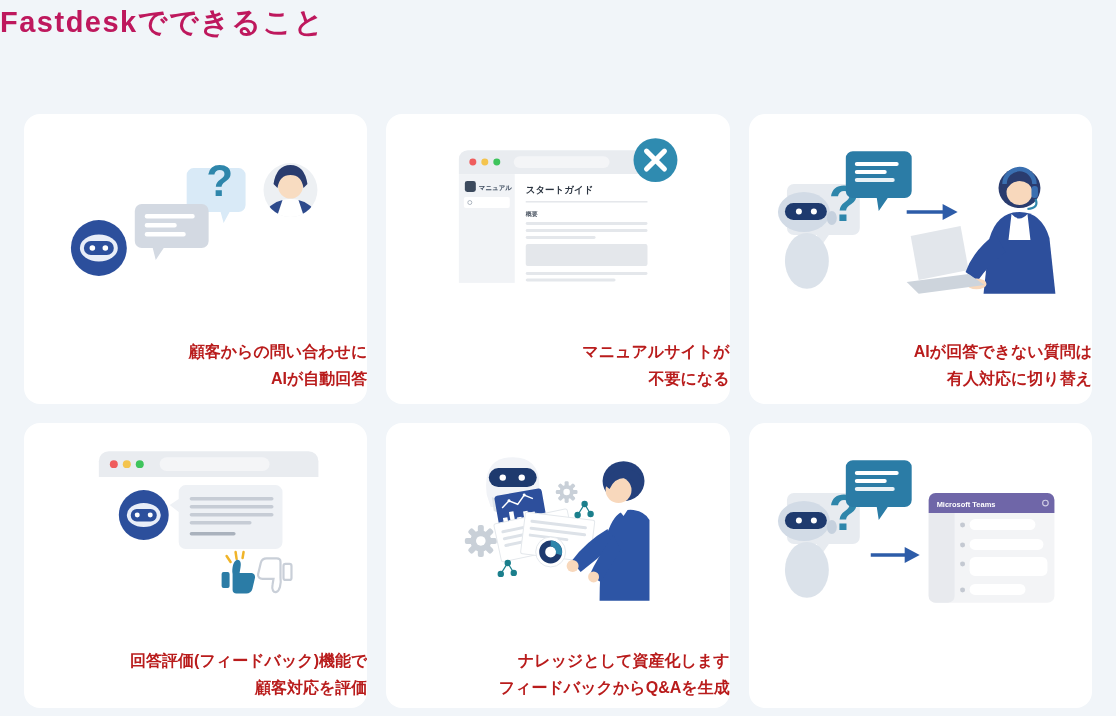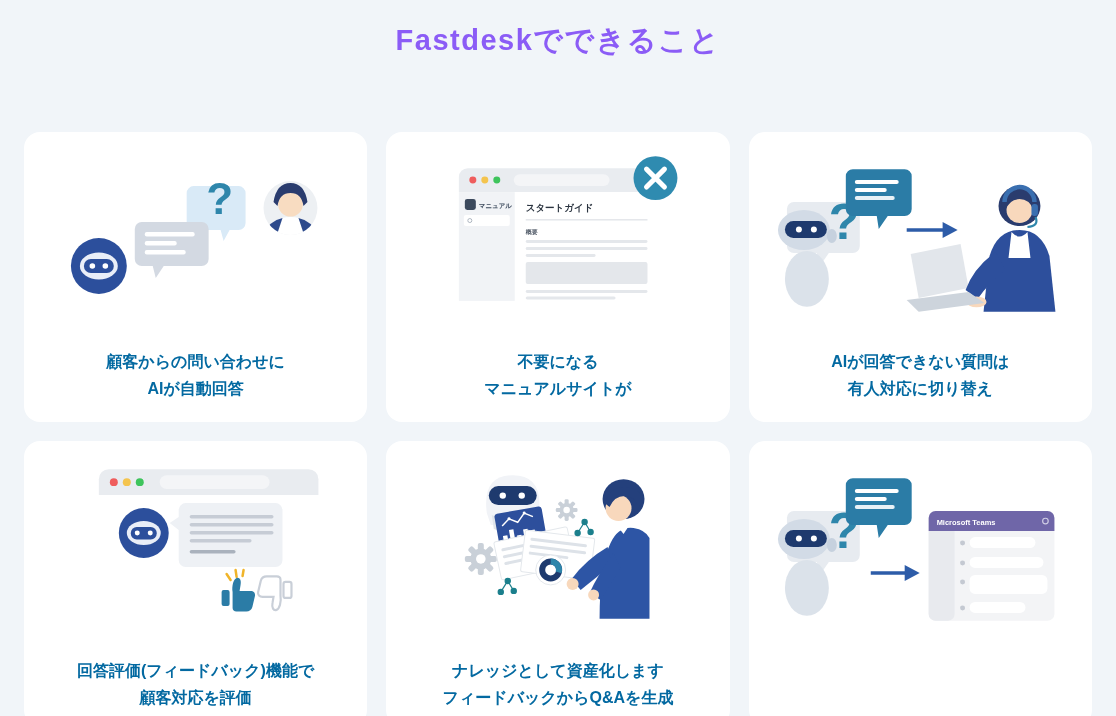--- a/index.html
+++ b/index.html
@@ -3,26 +3,26 @@
 <meta charset="utf-8">
 <style>
   * { margin:0; padding:0; box-sizing:border-box; }
   html,body { width:1116px; height:716px; overflow:hidden; }
   body {
     background:#f1f5f9;
     font-family:"Liberation Sans","DejaVu Sans",sans-serif;
     color:#2b3a4c;
   }
   .page-title {
-    text-align:center;
+    text-align:left;
     font-size:29px;
     font-weight:800;
     letter-spacing:1.5px;
-    color:#8b5cf6;
-    padding-top:21px;
+    color:#be185d;
+    padding-top:3px;
   }
   .cards-grid {
     margin:71px 24px 0 24px;
     display:grid;
     grid-template-columns:repeat(3,1fr);
     grid-template-rows:290px 285px;
     gap:19px;
   }
   .card {
     background:#ffffff;
@@ -31,26 +31,26 @@
     flex-direction:column;
     overflow:hidden;
   }
   .illus {
     height:192px;
     margin-top:12px;
     flex:none;
   }
   .illus svg { width:100%; height:100%; display:block; }
   .caption {
-    text-align:center;
+    text-align:right;
     font-size:16px;
     font-weight:700;
     line-height:1.7;
-    color:#0369a1;
-    margin-top:12px;
+    color:#b91c1c;
+    margin-top:20px;
   }
   .caption span { display:block; }
 </style>
 </head>
 <body>
 
 <h1 class="page-title">Fastdeskでできること</h1>
 
 <div class="cards-grid">
 
@@ -122,22 +122,22 @@
           <rect x="140" y="146" width="122" height="3" rx="1.5" fill="#e4e7eb"></rect>
           <rect x="140" y="152.5" width="90" height="3" rx="1.5" fill="#e4e7eb"></rect>
         </g>
         <g>
           <circle cx="270" cy="34" r="22" fill="#2f8bb0"></circle>
           <path d="M261 25 l18 18 M279 25 l-18 18" stroke="#ffffff" stroke-width="5" stroke-linecap="round"></path>
         </g>
       </svg>
     </div>
     <div class="caption">
+      <span>マニュアルサイトが</span>
       <span>不要になる</span>
-      <span>マニュアルサイトが</span>
     </div>
   </div>
 
   <div class="card">
     <div class="illus">
       <svg viewBox="0 0 344 192">
         <path d="M45 58 h59 a7 7 0 0 1 7 7 v37 a7 7 0 0 1 -7 7 h-24 l-9 13 -3 -13 h-23 a7 7 0 0 1 -7 -7 v-37 a7 7 0 0 1 7 -7 z" fill="#e7ebf0"></path>
         <g>
           <ellipse cx="58" cy="135" rx="22" ry="28" fill="#dbe2ea"></ellipse>
           <ellipse cx="55" cy="86" rx="26" ry="20" fill="#d2dbe6"></ellipse>

